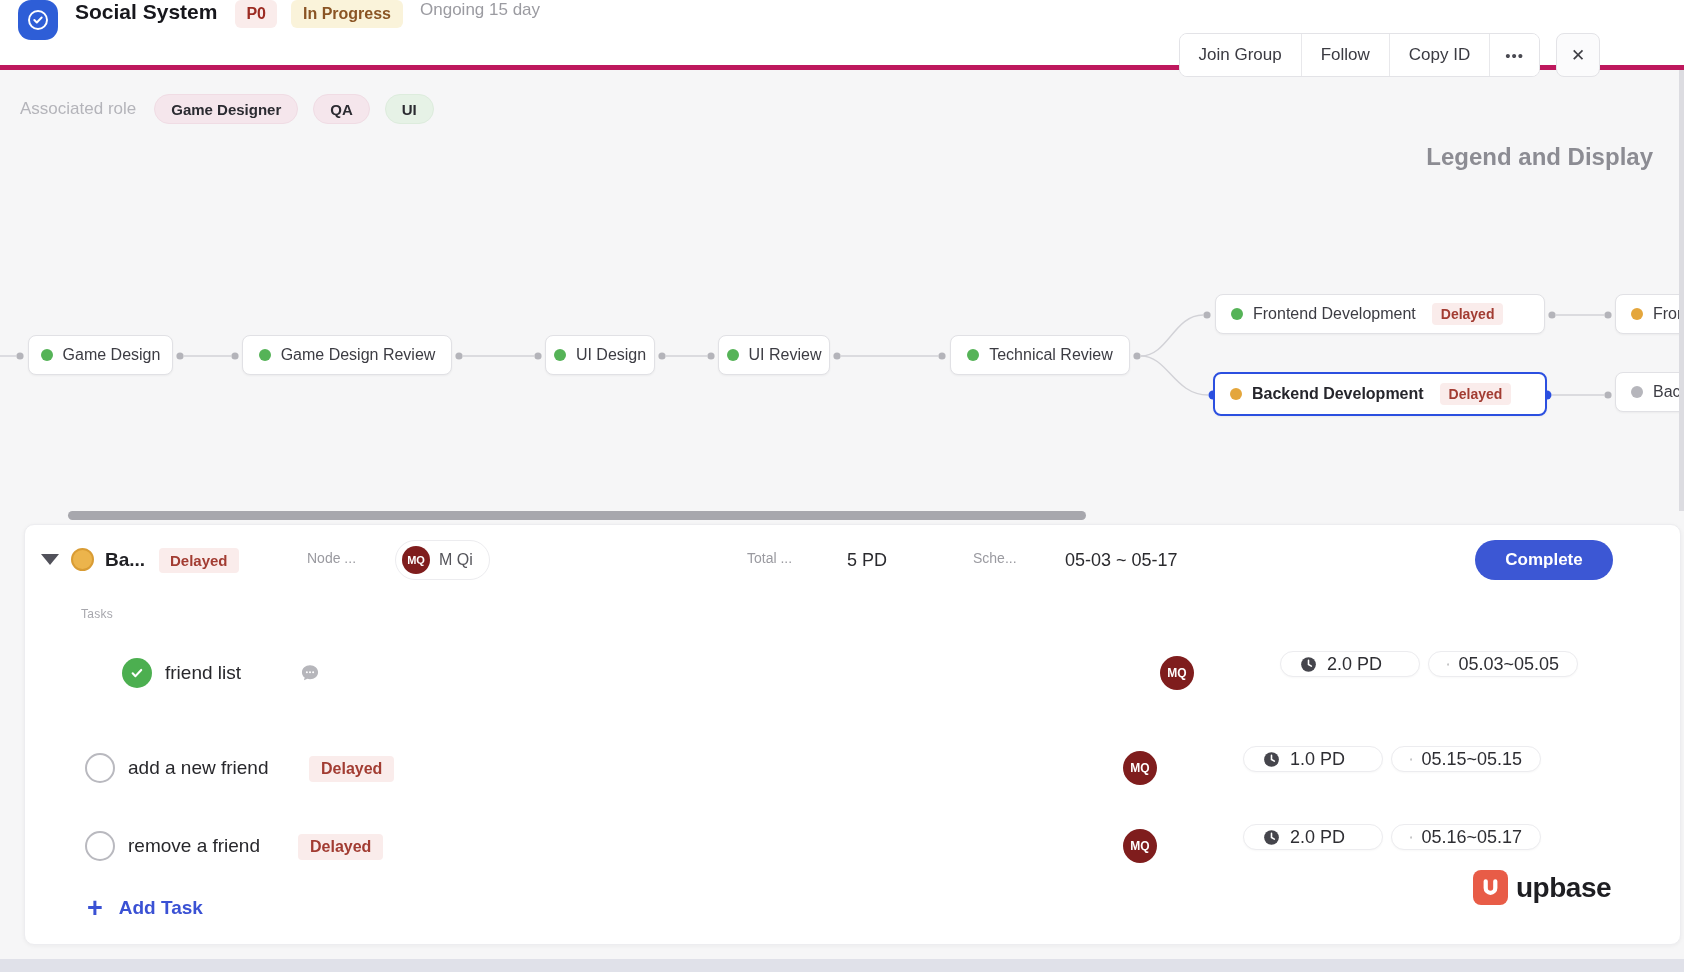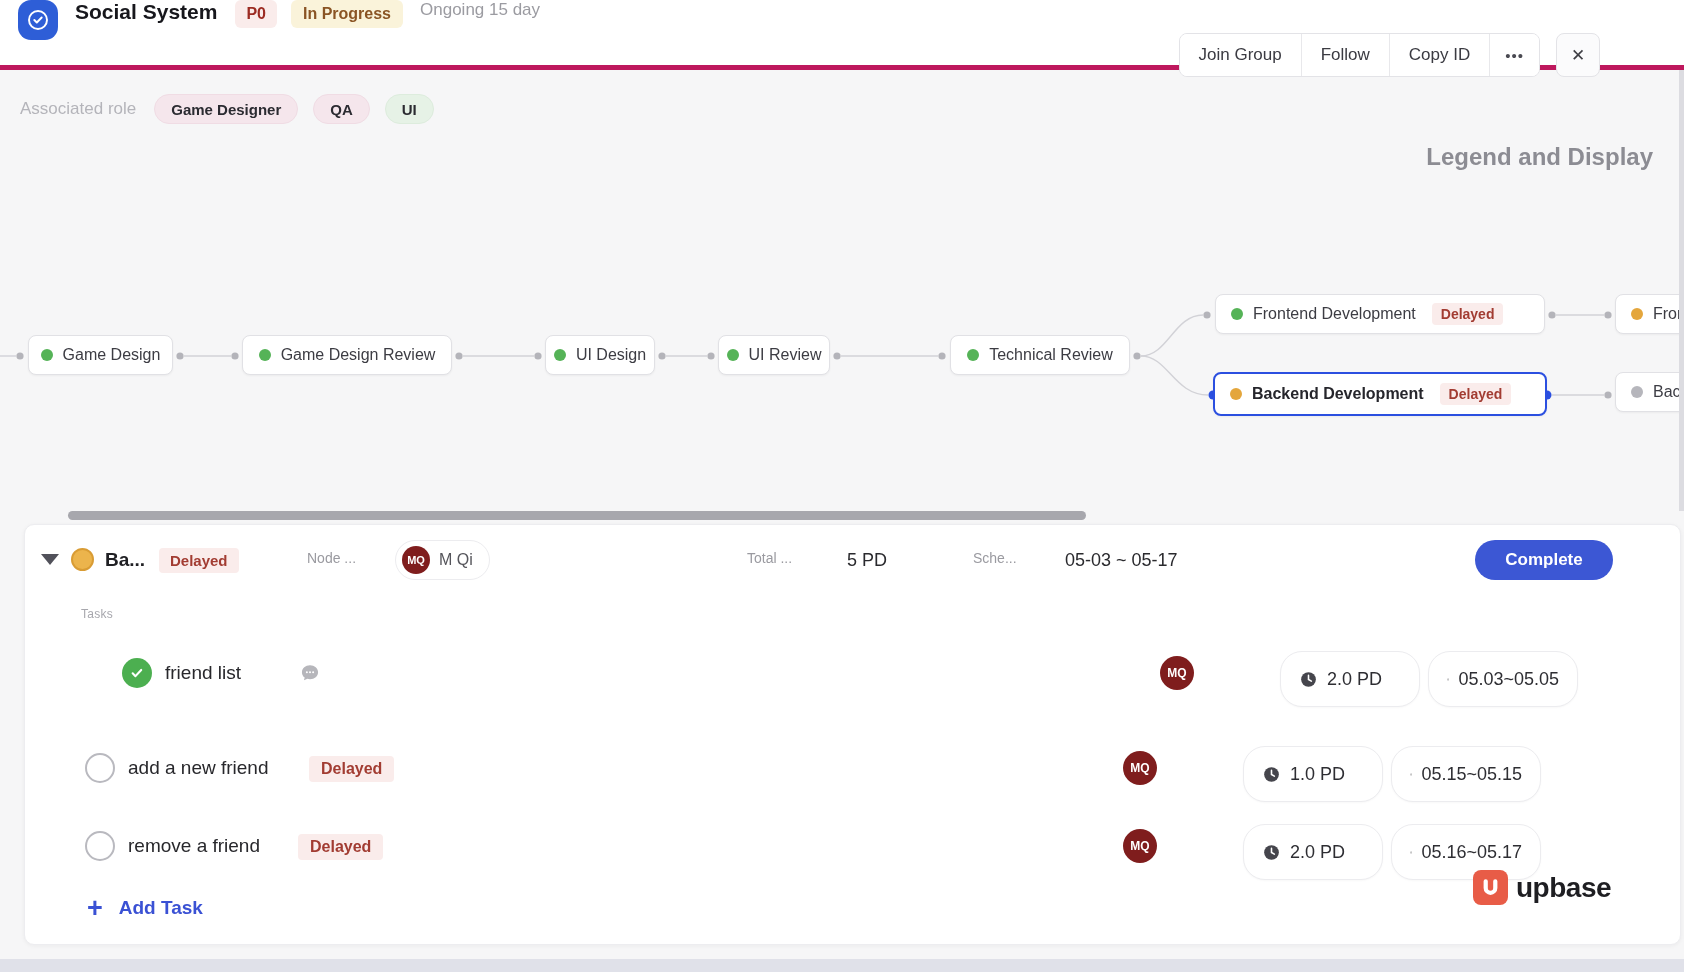--- a/index.html
+++ b/index.html
@@ -109,21 +109,21 @@
   .tr1 { top:124px;margin-left:37px; } .tr2 { top:219px; } .tr3 { top:297px; }
   .chk { position:absolute; left:60px; top:9px; width:30px; height:30px; border-radius:50%; cursor:pointer; }
   .chk-done { background:#4caf50; display:flex; align-items:center; justify-content:center; }
   .chk-empty { background:#fff; border:2px solid #b9b9bf; }
   .task-name { position:absolute; left:103px; top:13px; font-size:19px; color:#28282c; }
   .task-delayed { position:absolute; top:12px; background:#faeceb; color:#a23c32; font-weight:bold;
                   font-size:16px; border-radius:4px; padding:4px 12px; }
   .td2 { left:284px; } .td3 { left:273px; }
   .comment-ic { position:absolute; left:237px; top:13px; width:22px; height:22px; }
   .task-av { position:absolute; left:1098px; top:7px; }
-  .tpill { position:absolute; top:2px; height:56px; display:flex; align-items:center; gap:9px;
+  .tpill { position:absolute; top:2px; height:26px; display:flex; align-items:center; gap:9px;
            border:1px solid #ececef; border-radius:22px; background:#fff; padding:0 18px;
            font-size:18px; color:#2e2e33; box-shadow:0 1px 2px rgba(30,30,40,.03); }
   .tpill-effort { left:1218px; width:140px; }
   .tpill-dates  { left:1366px; width:150px; }
   .add-task { position:absolute; left:62px; top:372px; display:flex; align-items:center; gap:16px;
               cursor:pointer; background:none; border:none; font-family:inherit; }
   .add-plus { color:#3a51d4; font-size:27px; font-weight:bold; line-height:20px; }
   .add-label { color:#3a51d4; font-size:19px; font-weight:bold; }
   
   .brand { position:absolute; left:1473px; top:870px; display:flex; align-items:center; gap:8px; z-index:6; }

